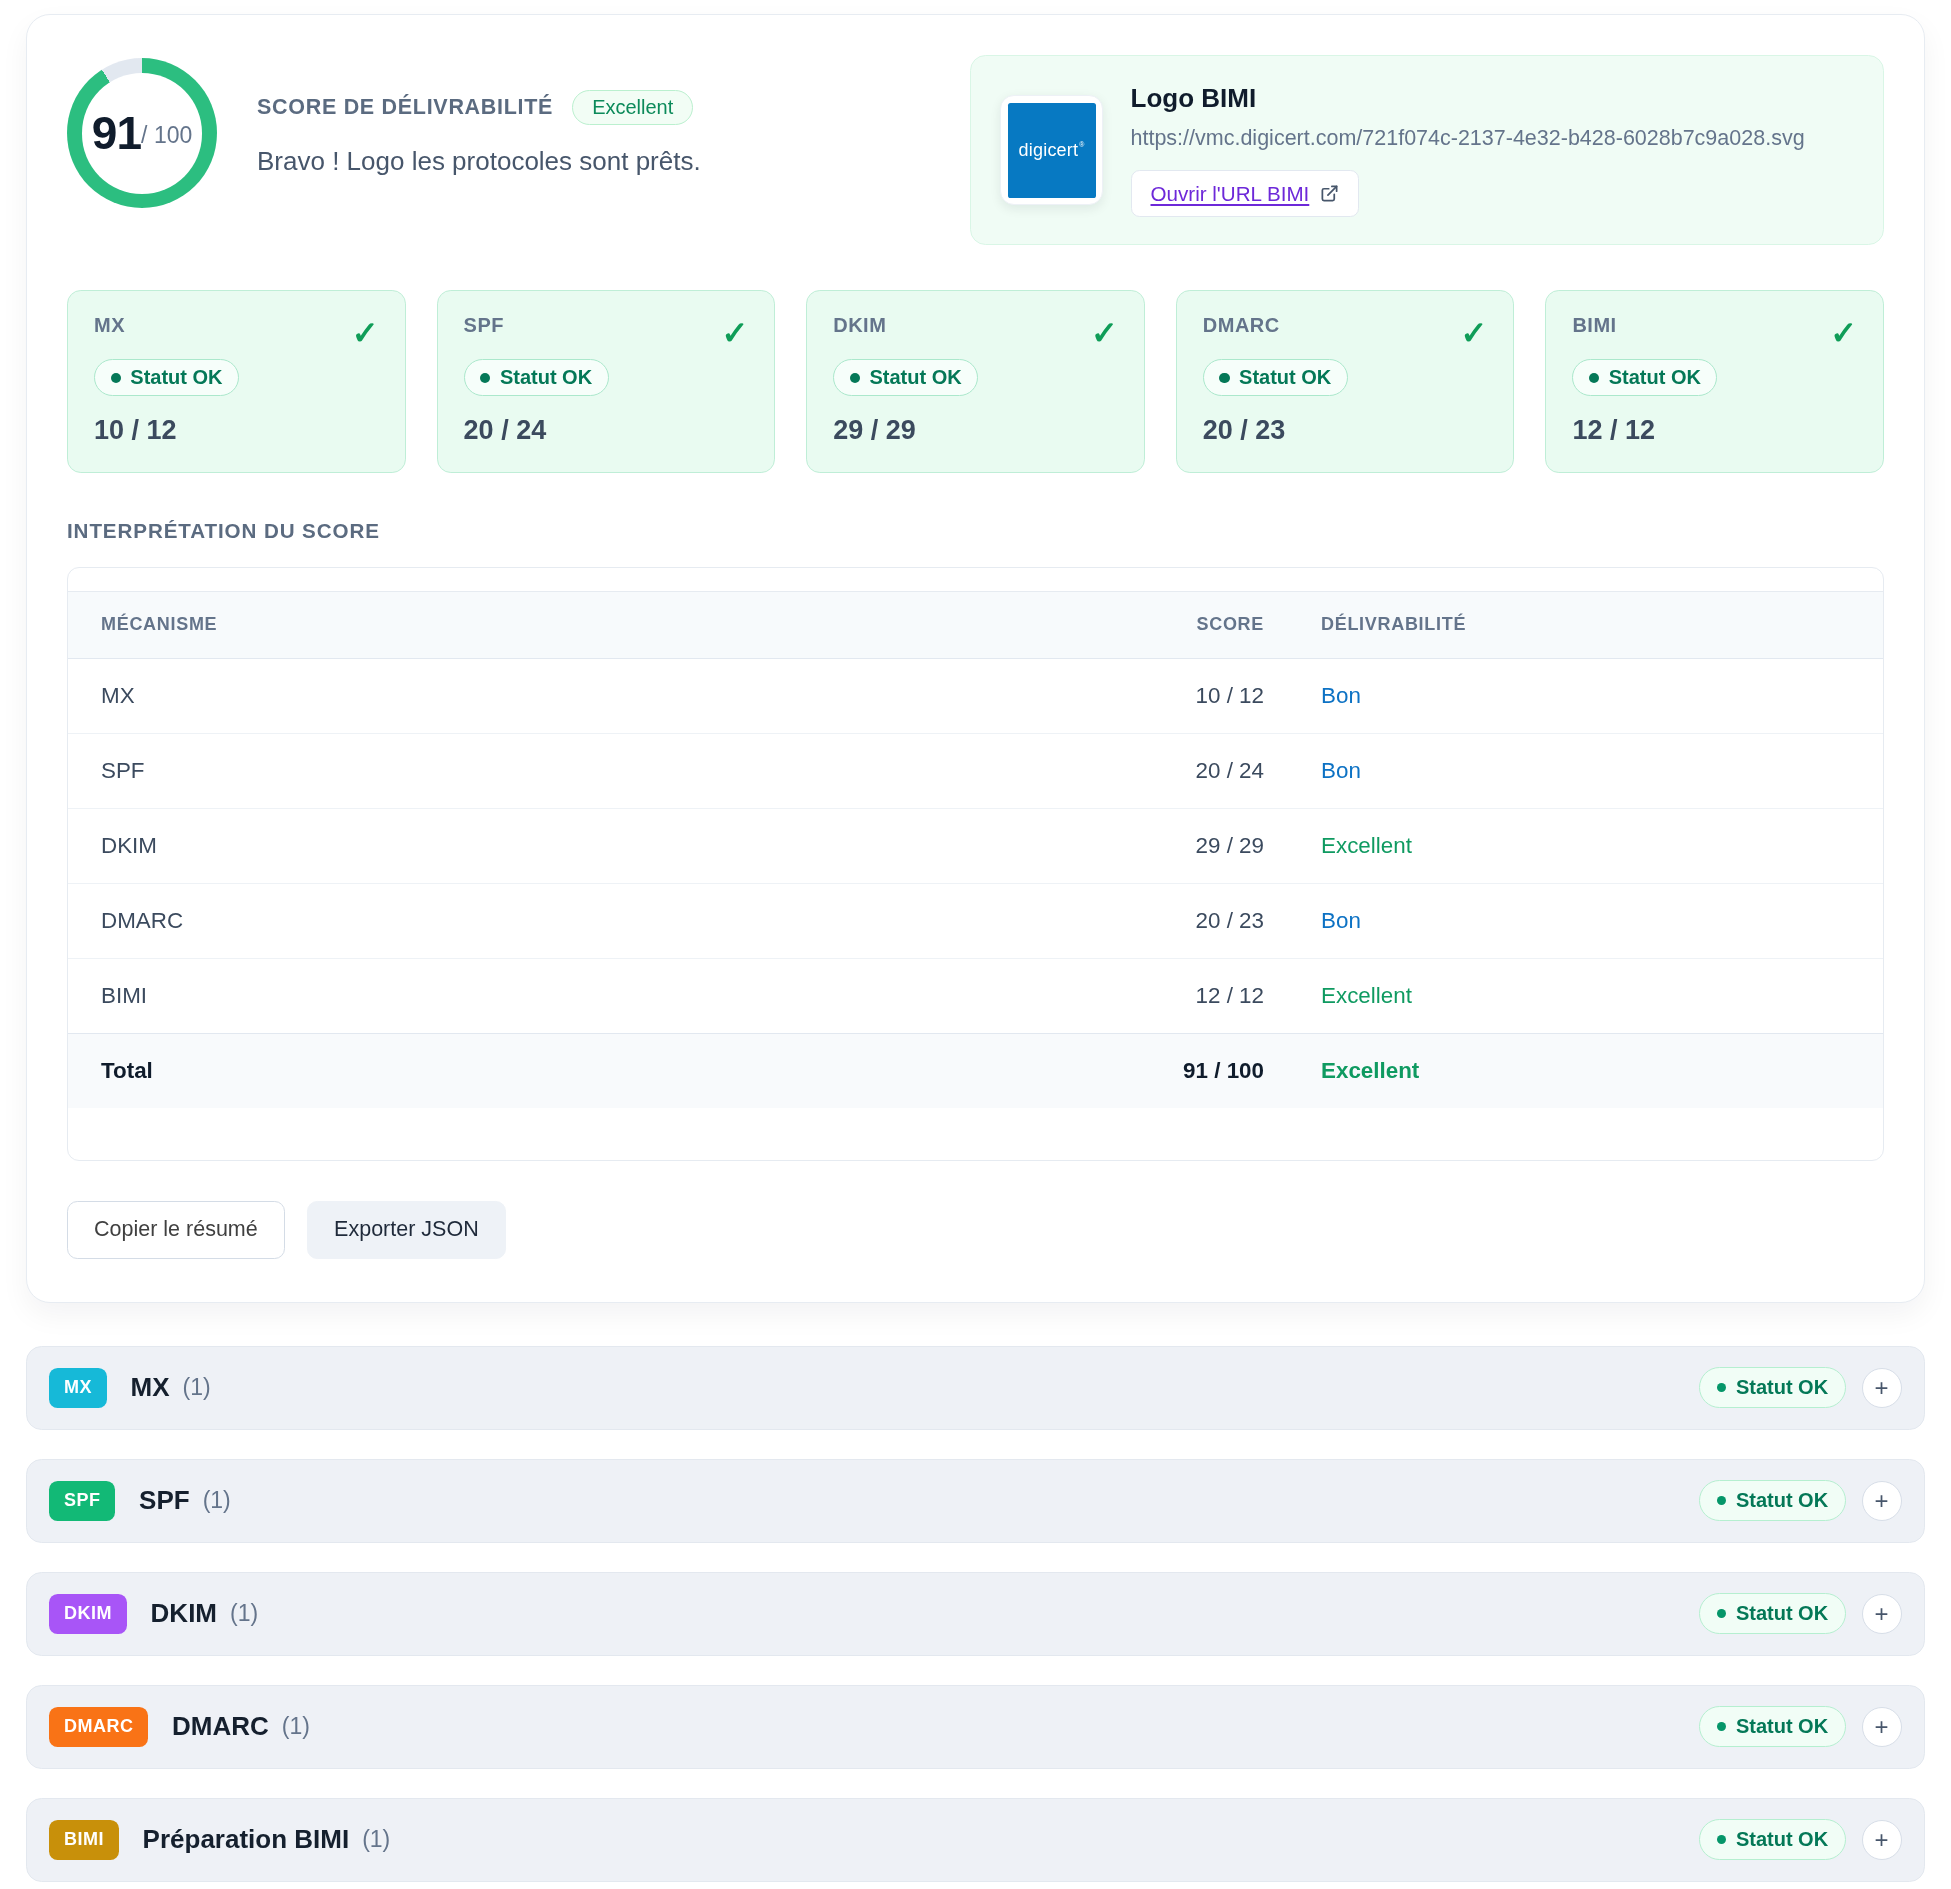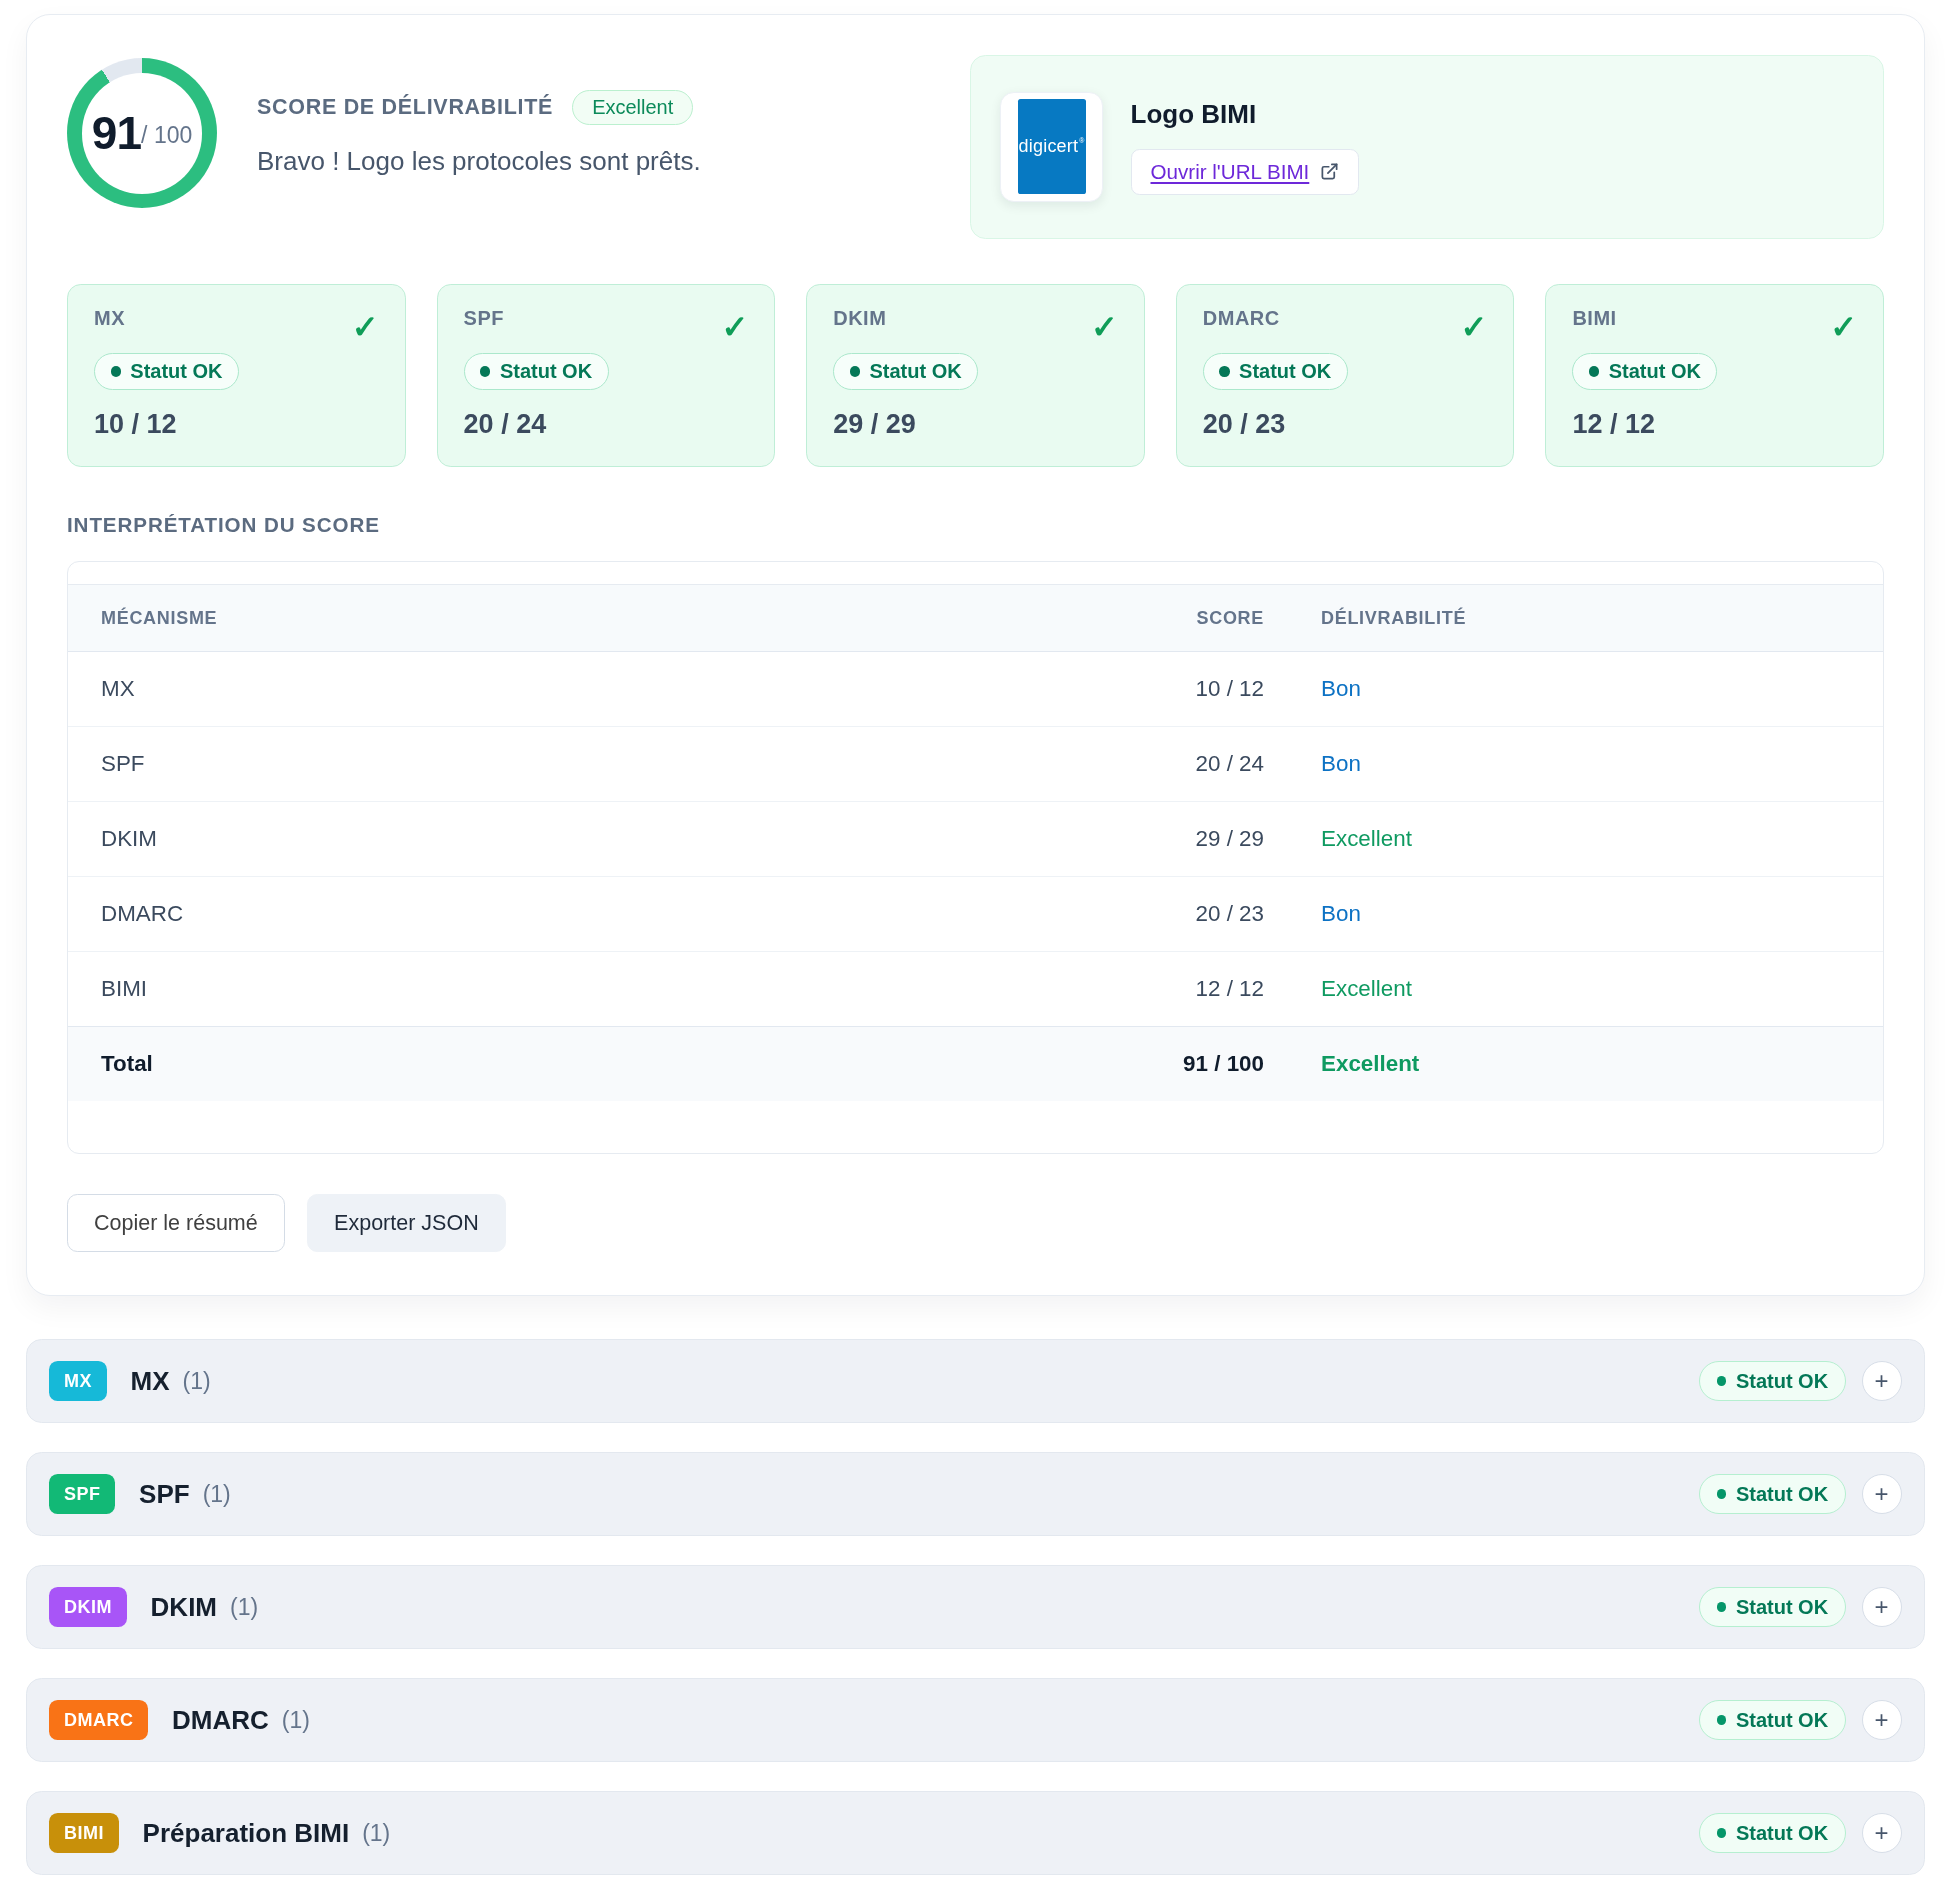--- a/index.html
+++ b/index.html
@@ -42,21 +42,21 @@
     flex:0 0 914px; display:flex; align-items:center; gap:27.5px;
     background:#f0fcf5; border:1.7px solid #d9f6e6; border-radius:15.5px;
     padding:27.5px 29px; min-height:184px;
   }
   .bimi-logo-wrap {
     width:103px; height:110px; background:#fff; border-radius:13.8px;
     border:1.7px solid #edf1f6; box-shadow:0 3.4px 10.3px rgba(15,23,42,0.08);
     display:flex; align-items:center; justify-content:center; flex:0 0 auto;
   }
   .bimi-logo {
-    width:68px; height:95px; background:#0779c2; border-radius:2.6px;
+    width:88px; height:95px; background:#0779c2; border-radius:2.6px;
     display:flex; align-items:center; justify-content:center;
     color:#fff; font-size:18px; font-weight:500; letter-spacing:0.2px;
   }
   .bimi-logo::after { content:"®"; font-size:6.9px; vertical-align:super; margin:-12px 0 0 0.9px; }
   .bimi-title { font-size:26px; font-weight:bold; color:#101c2c; }
   .bimi-url { font-size:21.5px; color:#64748b; margin-top:12px; }
   .bimi-btn {
     margin-top:19px; display:inline-flex; align-items:center; gap:10.3px;
     background:#fff; border:1.7px solid #e2e8f0; border-radius:8.6px;
     padding:10.3px 19px; cursor:pointer; font-family:inherit;
@@ -155,20 +155,21 @@
           <p class="score-message">Bravo ! Logo les protocoles sont prêts.</p>
         </div>
       </div>
 
       <div class="bimi-card">
         <div class="bimi-logo-wrap">
           <div class="bimi-logo" style="background-color: rgb(7, 121, 194);">digicert</div>
         </div>
         <div>
           <div class="bimi-title">Logo BIMI</div>
+          <p class="bimi-url">https://vmc.digicert.com/721f074c-2137-4e32-b428-6028b7c9a028.svg</p>
           <button class="bimi-btn">
             <span>Ouvrir l'URL BIMI</span>
             <svg viewBox="0 0 24 24" fill="none" stroke-width="2.2" stroke-linecap="round" stroke-linejoin="round">
               <path d="M18 13v6a2 2 0 0 1-2 2H5a2 2 0 0 1-2-2V8a2 2 0 0 1 2-2h6"></path>
               <polyline points="15 3 21 3 21 9"></polyline>
               <line x1="10" y1="14" x2="21" y2="3"></line>
             </svg>
           </button>
         </div>
       </div>

